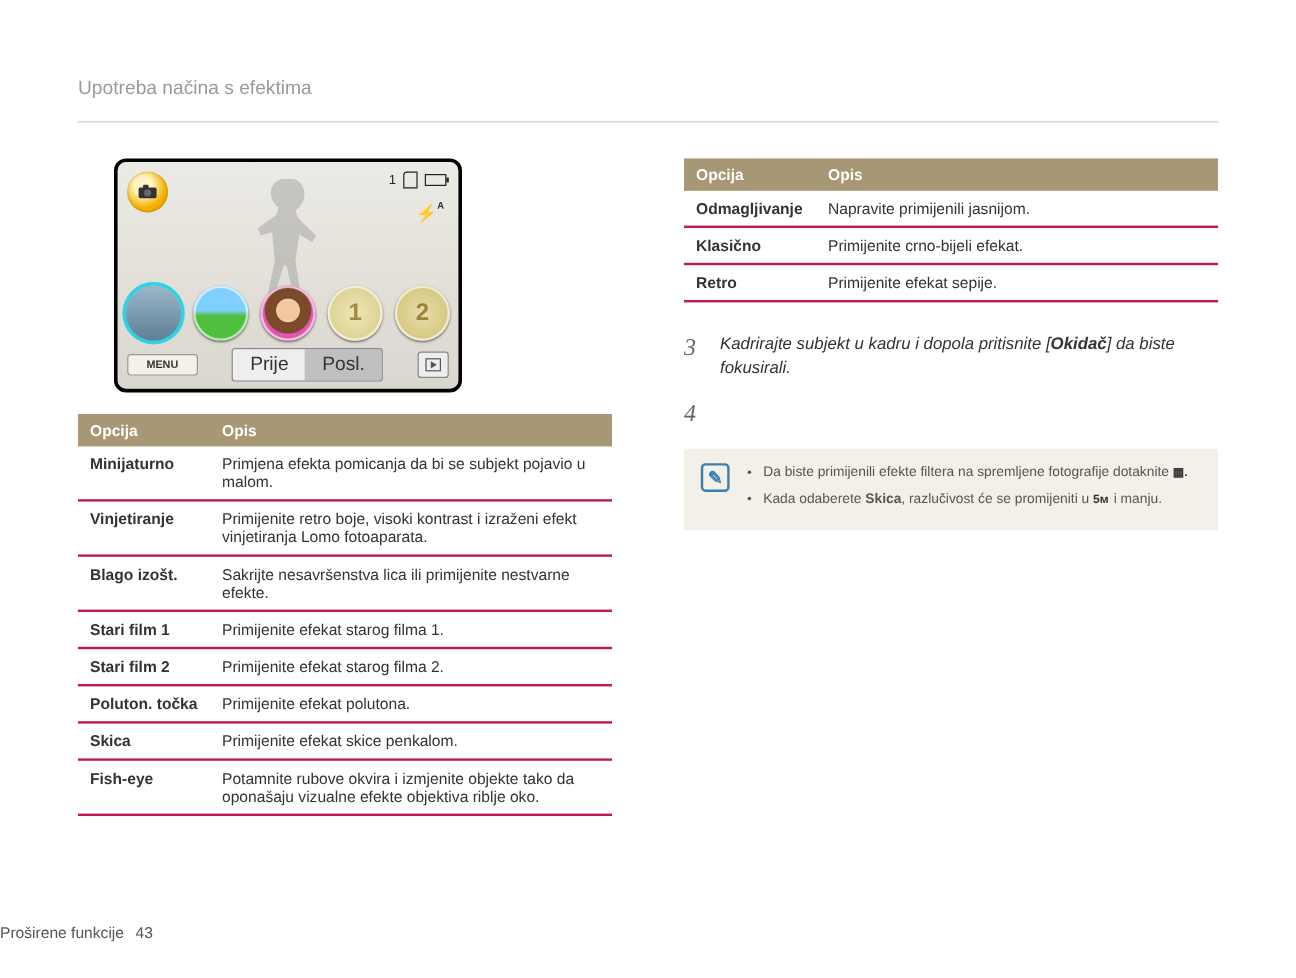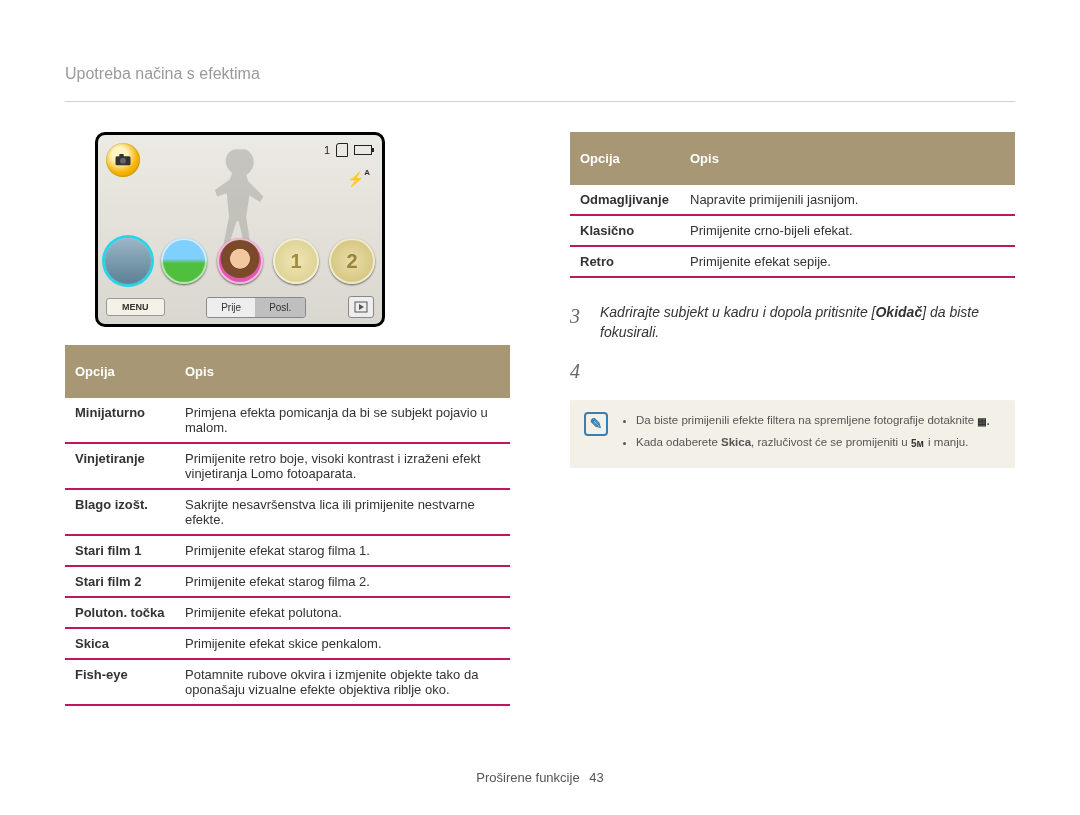--- a/index.html
+++ b/index.html
@@ -87,42 +87,42 @@
   .bottom-row {
     position:absolute; bottom:6px; left:8px; right:8px;
     display:flex; align-items:center; justify-content:space-between;
   }
   .menu-btn {
     background:#f4f1e6; border:1px solid #999; font-size:9px; font-weight:bold;
     padding:3px 15px; border-radius:3px;
   }
   .beforeafter {
     display:flex; border:1px solid #888; border-radius:3px; overflow:hidden;
-    font-size:10px;
+    font-size:16px;
   }
   .beforeafter span { padding:4px 14px; }
   .ba-before { background:#eee; }
   .ba-after { background:#bfbfbf; }
   .play-btn {
     width:26px; height:22px; border:1px solid #888; border-radius:3px;
     display:flex; align-items:center; justify-content:center; background:#eee;
   }
 
   
   table {
     width: 100%;
     border-collapse: collapse;
     font-size: 13px;
   }
   th {
     text-align: left;
     background: #a89774;
     color: #fff;
     font-weight: bold;
-    padding: 19px 10px;
+    padding: 6px 10px;
   }
   td {
     padding: 7px 10px;
     border-bottom: 2px solid #be185d;
     vertical-align: top;
   }
   td.opt { font-weight: bold; white-space: nowrap; }
   .col-left th:first-child, .col-left td.opt { width: 110px; }
   .col-right th:first-child, .col-right td.opt { width: 110px; }
 
@@ -147,21 +147,21 @@
   }
   .notes { font-size:11.5px; color:#555; }
   .notes li { margin-bottom:6px; list-style: disc; margin-left:14px; line-height:1.4; }
   .glyph {
     display:inline-block; min-width:14px; height:12px; vertical-align:middle;
     font-size:10px; font-weight:bold; color:#333;
   }
 
   .footer {
     position:absolute; bottom:30px; left:0; right:0;
-    text-align:center; font-size:13px; color:#555;
+    font-size:13px; color:#555;
   }
   .footer .pg { margin-left:6px; }
 </style>
 </head>
 <body>
 
 <div class="page-title">Upotreba načina s efektima</div>
 <hr class="hr">
 
 <div class="columns">

